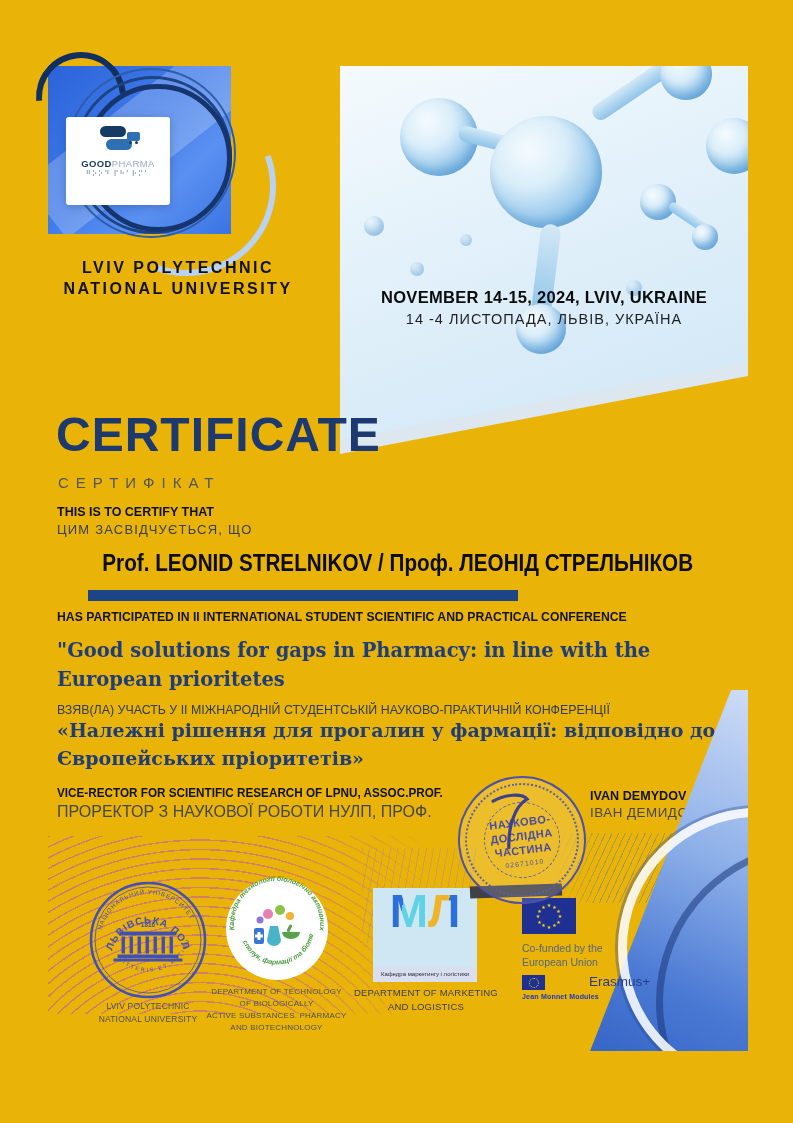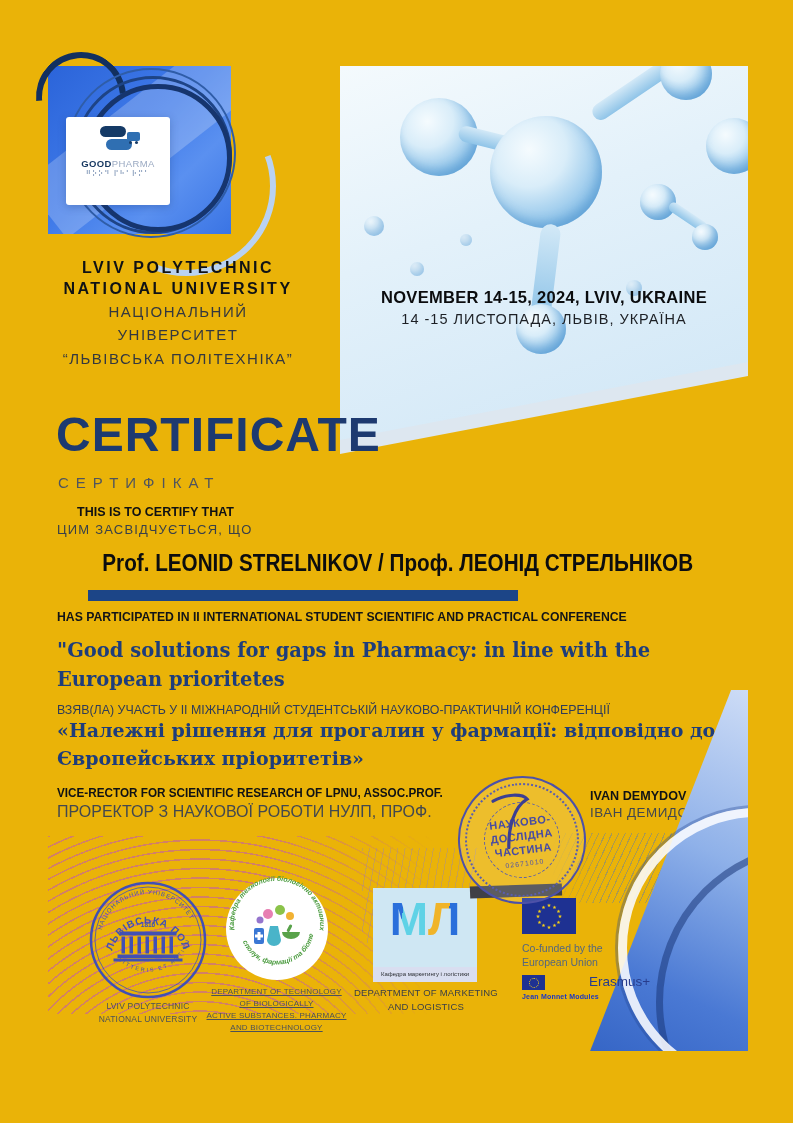--- a/index.html
+++ b/index.html
@@ -49,21 +49,21 @@
   .rod{position:absolute;border-radius:10px;background:linear-gradient(180deg,#d3e9f7,#8fc4e8);}
   .mol-edge{left:340px;top:66px;width:408px;height:400px;pointer-events:none;
     clip-path:polygon(0 93.5%,100% 74%,100% 77.5%,0 97%);background:#dde7f0;}
   .date-block{position:absolute;left:10px;right:10px;top:222px;text-align:center;}
   .date-en{font-size:16.5px;font-weight:bold;color:#0b0c0e;letter-spacing:.3px;}
   .date-ua{font-size:14.5px;color:#1d2025;letter-spacing:1px;margin-top:4px;}
 
   
   .cert-title{left:56px;top:410px;font-size:48px;line-height:1.05;font-weight:800;color:#1d3a70;letter-spacing:1px;}
   .cert-sub{left:58px;top:474px;font-size:15px;letter-spacing:7px;color:#50555e;text-align:right;}
-  .certify-en{left:57px;top:505px;font-size:12.5px;font-weight:bold;color:#0f1114;margin-left:20px;}
+  .certify-en{left:57px;top:505px;font-size:12.5px;font-weight:bold;color:#0f1114;}
   .certify-ua{left:57px;top:522px;font-size:13px;color:#394049;letter-spacing:1.2px;}
   .recipient{left:48px;width:700px;top:550px;text-align:center;font-size:23.5px;font-weight:bold;color:#0c0d0f;}
   .recipient>span{display:inline-block;transform:scaleX(.88);transform-origin:center;white-space:nowrap;}
   .navy-bar{left:88px;top:590px;width:430px;height:11px;background:#1c4587;}
   .participated{left:57px;top:609px;font-size:13.3px;font-weight:bold;color:#121418;}
   .participated>span{display:inline-block;transform:scaleX(.92);transform-origin:left;white-space:nowrap;}
   .conf-en{left:57px;top:636px;width:624px;font-family:"DejaVu Serif",serif;font-weight:bold;
     font-size:19.5px;line-height:1.5;color:#1e3d7b;}
   .vzyav{left:57px;top:702px;font-size:13.2px;color:#303c58;}
   .vzyav>span{display:inline-block;transform:scaleX(.94);transform-origin:left;white-space:nowrap;}
@@ -106,26 +106,26 @@
   .band{position:absolute;inset:0;clip-path:polygon(91% 0,100% 0,100% 100%,16% 100%);
     background:linear-gradient(205deg,#cddcf6 0%,#8fb1e9 40%,#4a79d4 75%,#3363c4 100%);}
   .ring-big{position:absolute;left:58px;top:118px;width:262px;height:262px;border-radius:50%;
     border:9px solid rgba(250,252,255,.88);box-shadow:0 0 0 3px rgba(35,70,145,.35);}
   .ring-dark{position:absolute;left:96px;top:152px;width:306px;height:306px;border-radius:50%;
     border:7px solid rgba(25,55,120,.55);}
 
   
   .caption{font-size:8.5px;color:#4c5158;text-align:center;line-height:1.5;letter-spacing:.2px;}
   .lpnu-caption{left:83px;top:1000px;width:130px;}
-  .dept-caption{left:204px;top:986px;width:145px;font-size:8px;text-decoration:underline;}
+  .dept-caption{left:204px;top:986px;width:145px;font-size:8px;}
   .ml-caption{left:346px;top:986px;width:160px;font-size:9.5px;color:#3c4046;}
   .lpnu-seal{left:88px;top:880px;}
   .dept-logo{left:224px;top:876px;}
   .ml-logo{left:373px;top:888px;width:104px;height:94px;background:#cfe7f3;text-align:center;}
-  .ml-letters{margin-top:8px;font-size:46px;font-weight:800;line-height:1;}
+  .ml-letters{font-size:46px;font-weight:800;line-height:1;}
   .ml-m{background:linear-gradient(100deg,#2a6fdb 34%,#5fd2e6 34%);-webkit-background-clip:text;
     background-clip:text;color:transparent;}
   .ml-l{background:linear-gradient(100deg,#f0b429 58%,#2a6fdb 58%);-webkit-background-clip:text;
     background-clip:text;color:transparent;}
   .ml-strip{position:absolute;left:0;right:0;bottom:0;height:15px;background:#d9def0;
     font-size:6px;color:#2b2e33;line-height:15px;}
 
   
   .eu-flag{left:522px;top:898px;}
   .eu-cofunded{left:522px;top:941px;font-size:10.5px;color:#54677e;line-height:1.35;}
@@ -168,30 +168,27 @@
     <div class="sphere" style="left:300px;top:118px;width:36px;height:36px;"></div>
     <div class="rod" style="left:326px;top:146px;width:44px;height:10px;transform:rotate(34deg);"></div>
     <div class="sphere" style="left:352px;top:158px;width:26px;height:26px;"></div>
     <div class="sphere" style="left:366px;top:52px;width:56px;height:56px;"></div>
     <div class="sphere" style="left:24px;top:150px;width:20px;height:20px;opacity:.65;"></div>
     <div class="sphere" style="left:70px;top:196px;width:14px;height:14px;opacity:.55;"></div>
     <div class="sphere" style="left:120px;top:168px;width:12px;height:12px;opacity:.5;"></div>
     <div class="sphere" style="left:286px;top:214px;width:16px;height:16px;opacity:.55;"></div>
     <div class="date-block">
       <div class="date-en">NOVEMBER 14-15, 2024, LVIV, UKRAINE</div>
-      <div class="date-ua">14 -15 ЛИСТОПАДА, ЛЬВІВ, УКРАЇНА</div>
+      <div class="date-ua">14 -4 ЛИСТОПАДА, ЛЬВІВ, УКРАЇНА</div>
     </div>
   </div>
   <div class="abs mol-edge"></div>
 
   <div class="abs univ-en pre">LVIV POLYTECHNIC
 NATIONAL UNIVERSITY</div>
-  <div class="abs univ-ua pre">НАЦІОНАЛЬНИЙ
-УНІВЕРСИТЕТ
-“ЛЬВІВСЬКА ПОЛІТЕХНІКА”</div>
 
   <div class="abs cert-title">CERTIFICATE</div>
   <div class="abs cert-sub">СЕРТИФІКАТ</div>
   <div class="abs certify-en">THIS IS TO CERTIFY THAT</div>
   <div class="abs certify-ua">ЦИМ ЗАСВІДЧУЄТЬСЯ, ЩО</div>
 
   <div class="abs recipient"><span>Prof. LEONID STRELNIKOV / Проф. ЛЕОНІД СТРЕЛЬНІКОВ</span></div>
   <div class="abs navy-bar"></div>
   <div class="abs participated"><span>HAS PARTICIPATED  IN II INTERNATIONAL STUDENT SCIENTIFIC AND PRACTICAL CONFERENCE</span></div>
 

